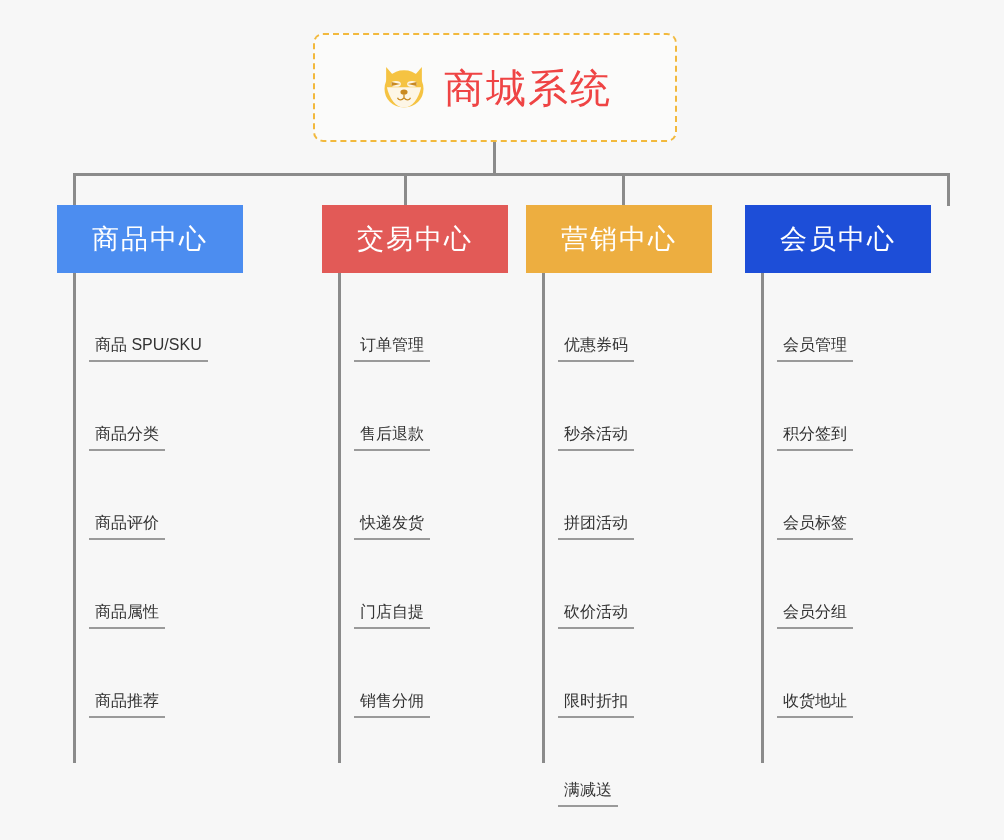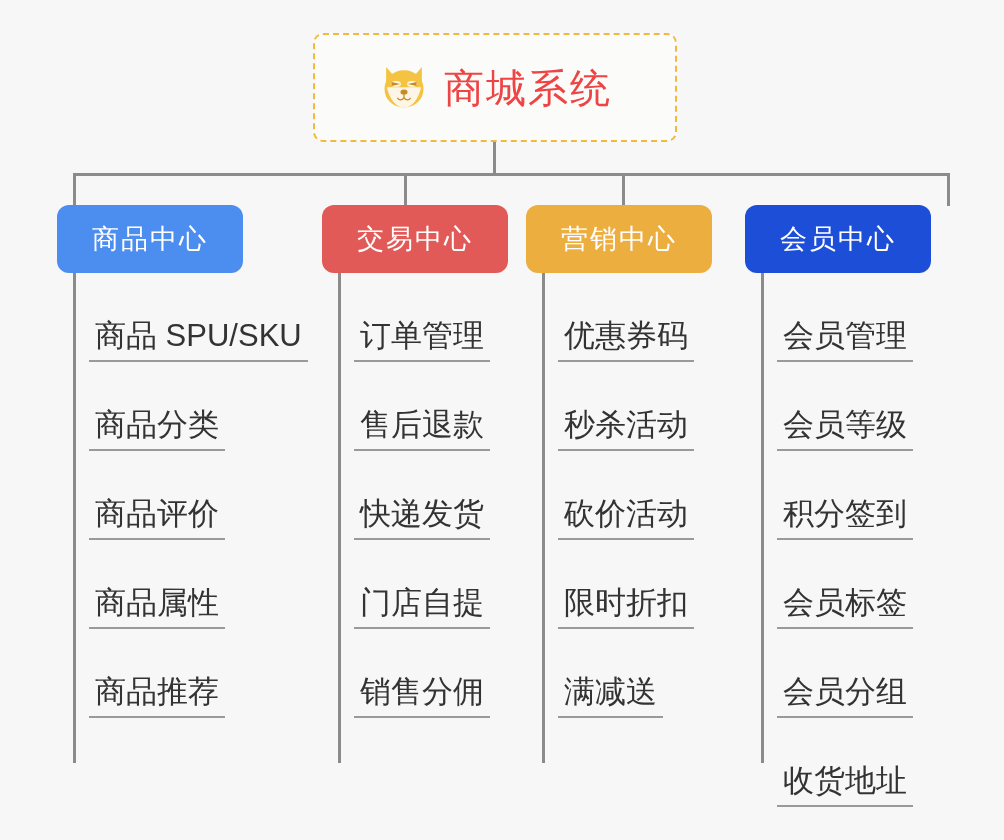--- a/index.html
+++ b/index.html
@@ -60,21 +60,21 @@
   .conn.h { height: 3px; }
 
   
   .branch {
     position: absolute;
     top: 205px;
   }
   .branch-head {
     box-sizing: border-box;
     height: 68px;
-    border-radius: 12px;
+    border-radius: 0;
     display: flex;
     align-items: center;
     justify-content: center;
     color: #ffffff;
     font-size: 27px;
     letter-spacing: 2px;
     white-space: nowrap;
   }
   .branch-spine {
     position: absolute;
@@ -92,21 +92,21 @@
     position: relative;
     height: 89px;
     display: flex;
     align-items: flex-end;
   }
   .leaf-label {
     position: relative;
     display: inline-block;
     margin-left: 32px;
     padding: 0 6px 6px 6px;
-    font-size: 31px;
+    font-size: 16px;
     color: #333333;
     white-space: nowrap;
     border-bottom: 2px solid #9a9a9a;
     line-height: 1.15;
   }
 
   
   #branch-1 { left: 57px;  width: 186px; }
   #branch-2 { left: 322px; width: 186px; }
   #branch-3 { left: 526px; width: 186px; }
@@ -203,20 +203,23 @@
     </div>
     <div class="branch-spine" style="height:490px;"></div>
     <div class="leaf-list">
       <div class="leaf">
           <span class="leaf-label">优惠券码</span>
         </div>
       <div class="leaf">
           <span class="leaf-label">秒杀活动</span>
         </div>
       <div class="leaf">
+          <span class="leaf-label">拼团活动</span>
+        </div>
+      <div class="leaf">
           <span class="leaf-label">砍价活动</span>
         </div>
       <div class="leaf">
           <span class="leaf-label">限时折扣</span>
         </div>
       <div class="leaf">
           <span class="leaf-label">满减送</span>
         </div>
     </div>
   </div>
@@ -224,23 +227,20 @@
   <div class="branch" id="branch-4">
     <div class="branch-head" style="background:#1d4ed8;">
       <span>会员中心</span>
     </div>
     <div class="branch-spine" style="height:490px;"></div>
     <div class="leaf-list">
       <div class="leaf">
           <span class="leaf-label">会员管理</span>
         </div>
       <div class="leaf">
-          <span class="leaf-label">会员等级</span>
-        </div>
-      <div class="leaf">
           <span class="leaf-label">积分签到</span>
         </div>
       <div class="leaf">
           <span class="leaf-label">会员标签</span>
         </div>
       <div class="leaf">
           <span class="leaf-label">会员分组</span>
         </div>
       <div class="leaf">
           <span class="leaf-label">收货地址</span>

